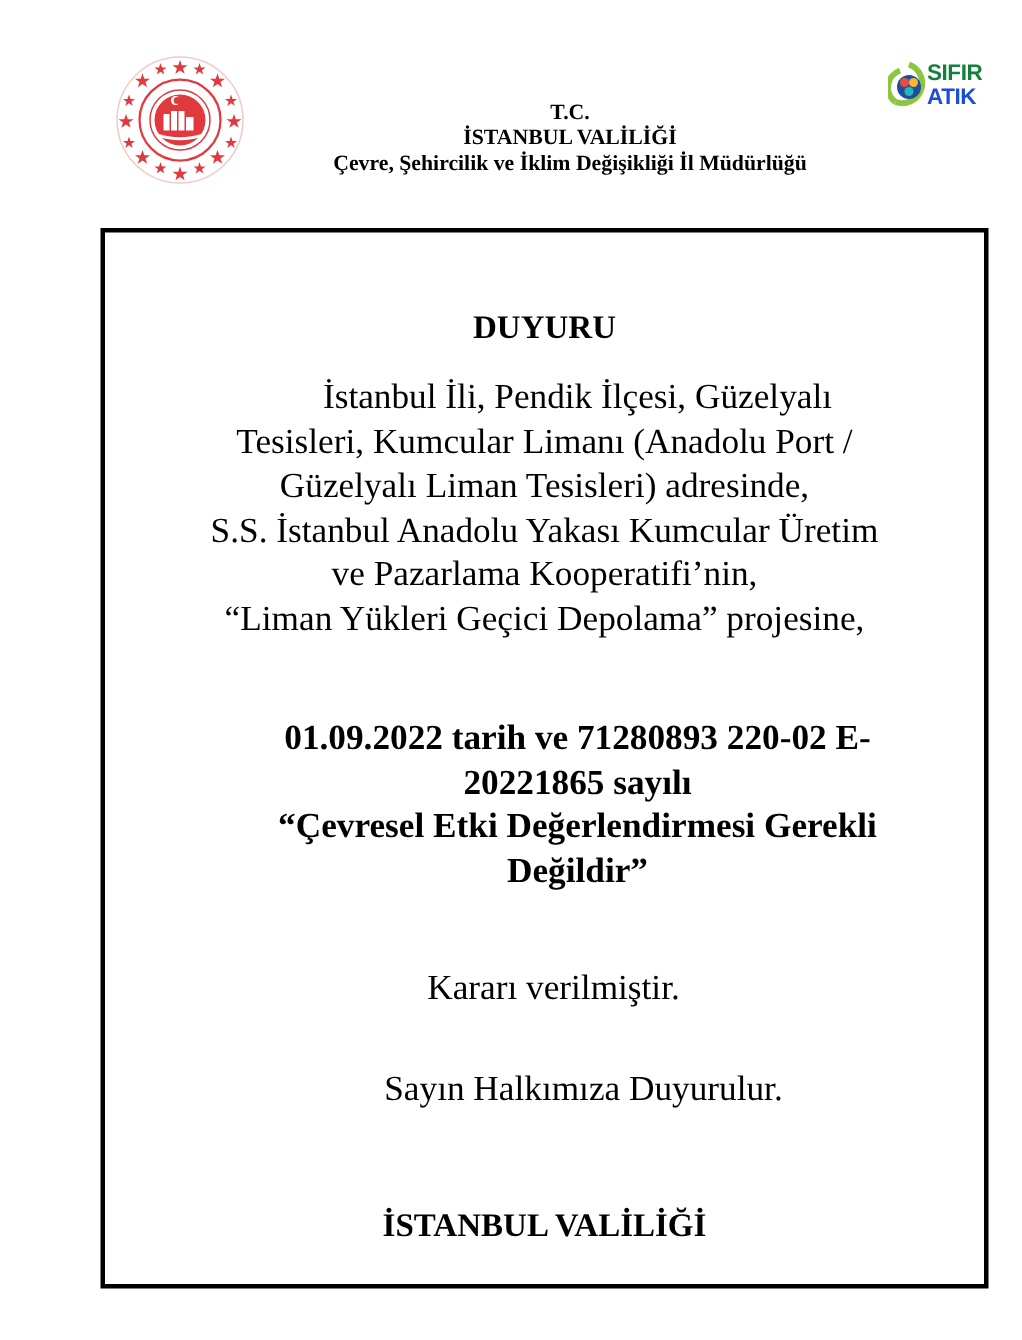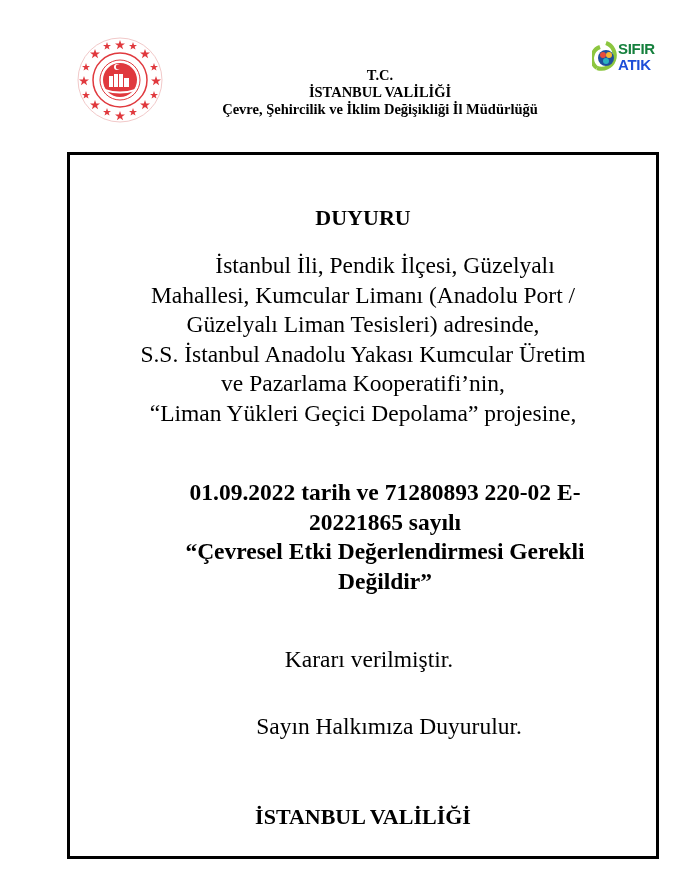--- a/index.html
+++ b/index.html
@@ -174,21 +174,21 @@
     <div class="atik-text">ATIK</div>
   </div>
 </div>
 
 <div class="notice-box">
   <div class="notice-inner">
     <div class="title">DUYURU</div>
 
     <div class="body-para">
       <div class="line line-indent">İstanbul İli, Pendik İlçesi, Güzelyalı</div>
-      <div class="line">Mahallesi, Kumcular Limanı (Anadolu Port /</div>
+      <div class="line">Tesisleri, Kumcular Limanı (Anadolu Port /</div>
       <div class="line">Güzelyalı Liman Tesisleri) adresinde,</div>
       <div class="line">S.S. İstanbul Anadolu Yakası Kumcular Üretim</div>
       <div class="line">ve Pazarlama Kooperatifi’nin,</div>
       <div class="line">“Liman Yükleri Geçici Depolama” projesine,</div>
     </div>
 
     <div class="decision">
       <div class="line">01.09.2022 tarih ve 71280893 220-02 E-</div>
       <div class="line">20221865 sayılı</div>
       <div class="line">“Çevresel Etki Değerlendirmesi Gerekli</div>

